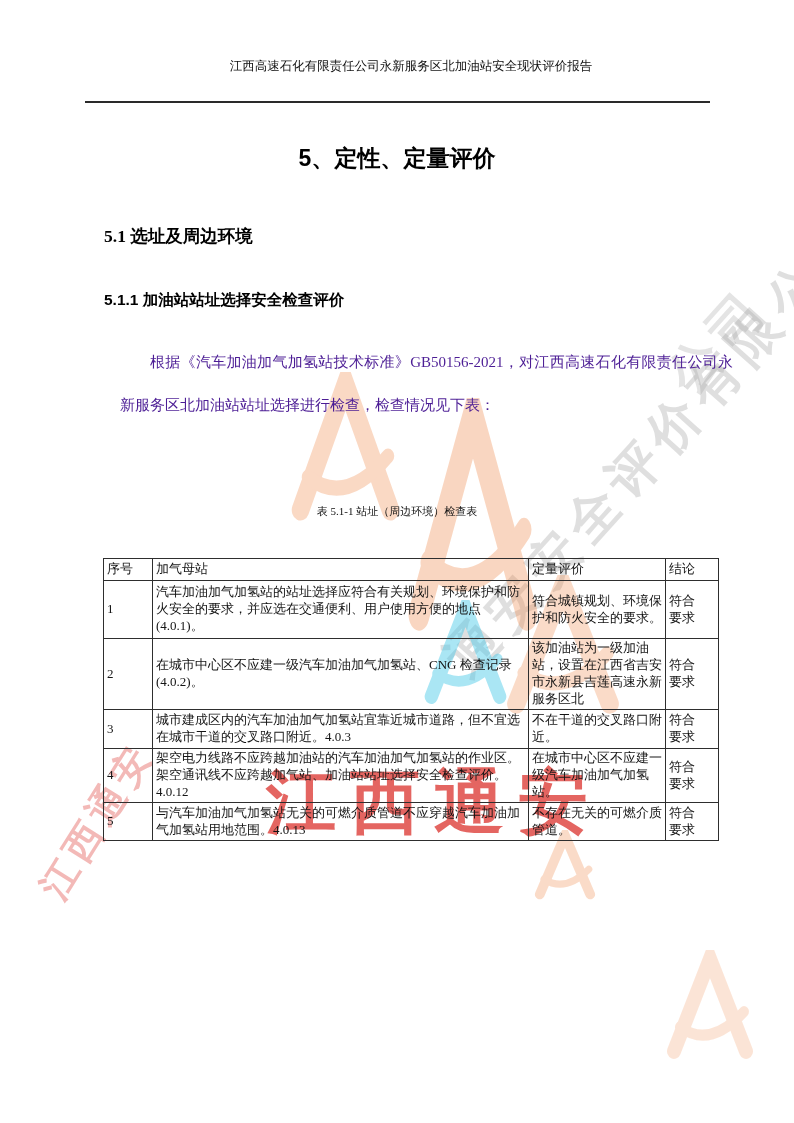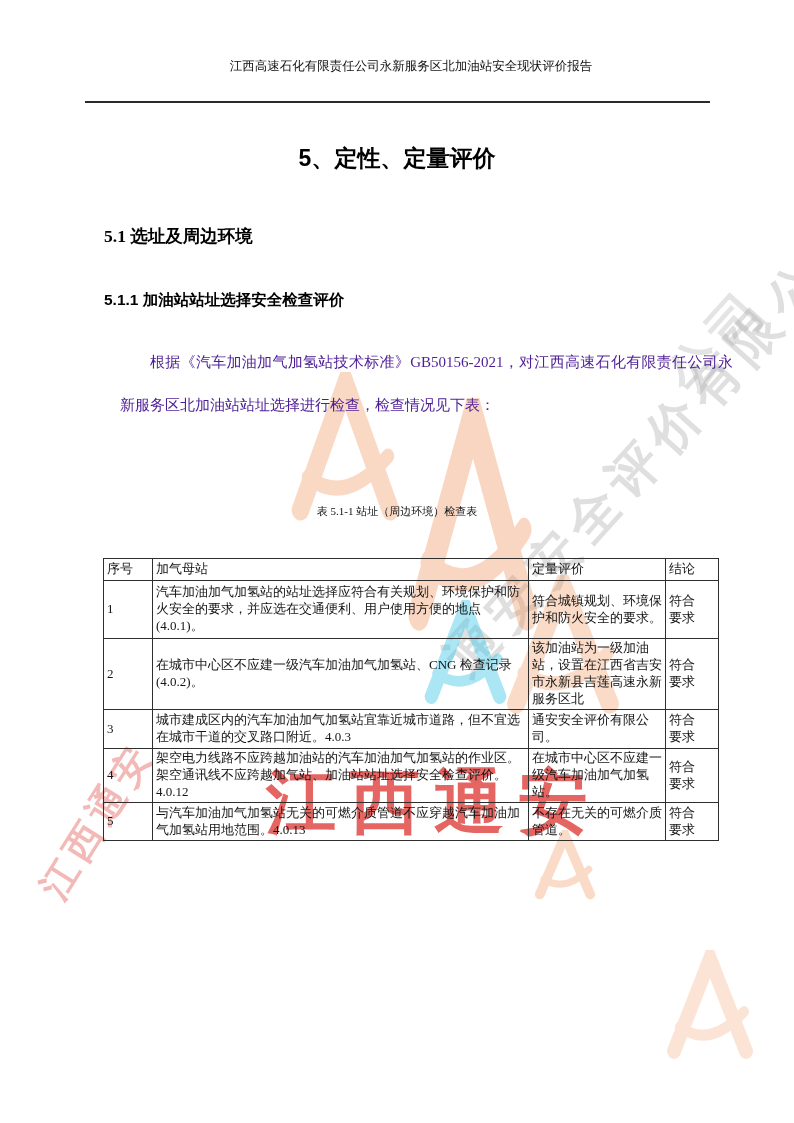--- a/index.html
+++ b/index.html
@@ -146,21 +146,21 @@
       <tr style="height:71px">
         <td>2</td>
         <td>在城市中心区不应建一级汽车加油加气加氢站、CNG 检查记录(4.0.2)。</td>
         <td>该加油站为一级加油站，设置在江西省吉安市永新县吉莲高速永新服务区北</td>
         <td class="preline">符合
 要求</td>
       </tr>
       <tr style="height:39px">
         <td>3</td>
         <td>城市建成区内的汽车加油加气加氢站宜靠近城市道路，但不宜选在城市干道的交叉路口附近。4.0.3</td>
-        <td>通安安全评价有限公司。</td>
+        <td>不在干道的交叉路口附近。</td>
         <td class="preline">符合
 要求</td>
       </tr>
       <tr style="height:54px">
         <td>4</td>
         <td>架空电力线路不应跨越加油站的汽车加油加气加氢站的作业区。架空通讯线不应跨越加气站、加油站站址选择安全检查评价。4.0.12</td>
         <td>在城市中心区不应建一级汽车加油加气加氢站。</td>
         <td class="preline">符合
 要求</td>
       </tr>

